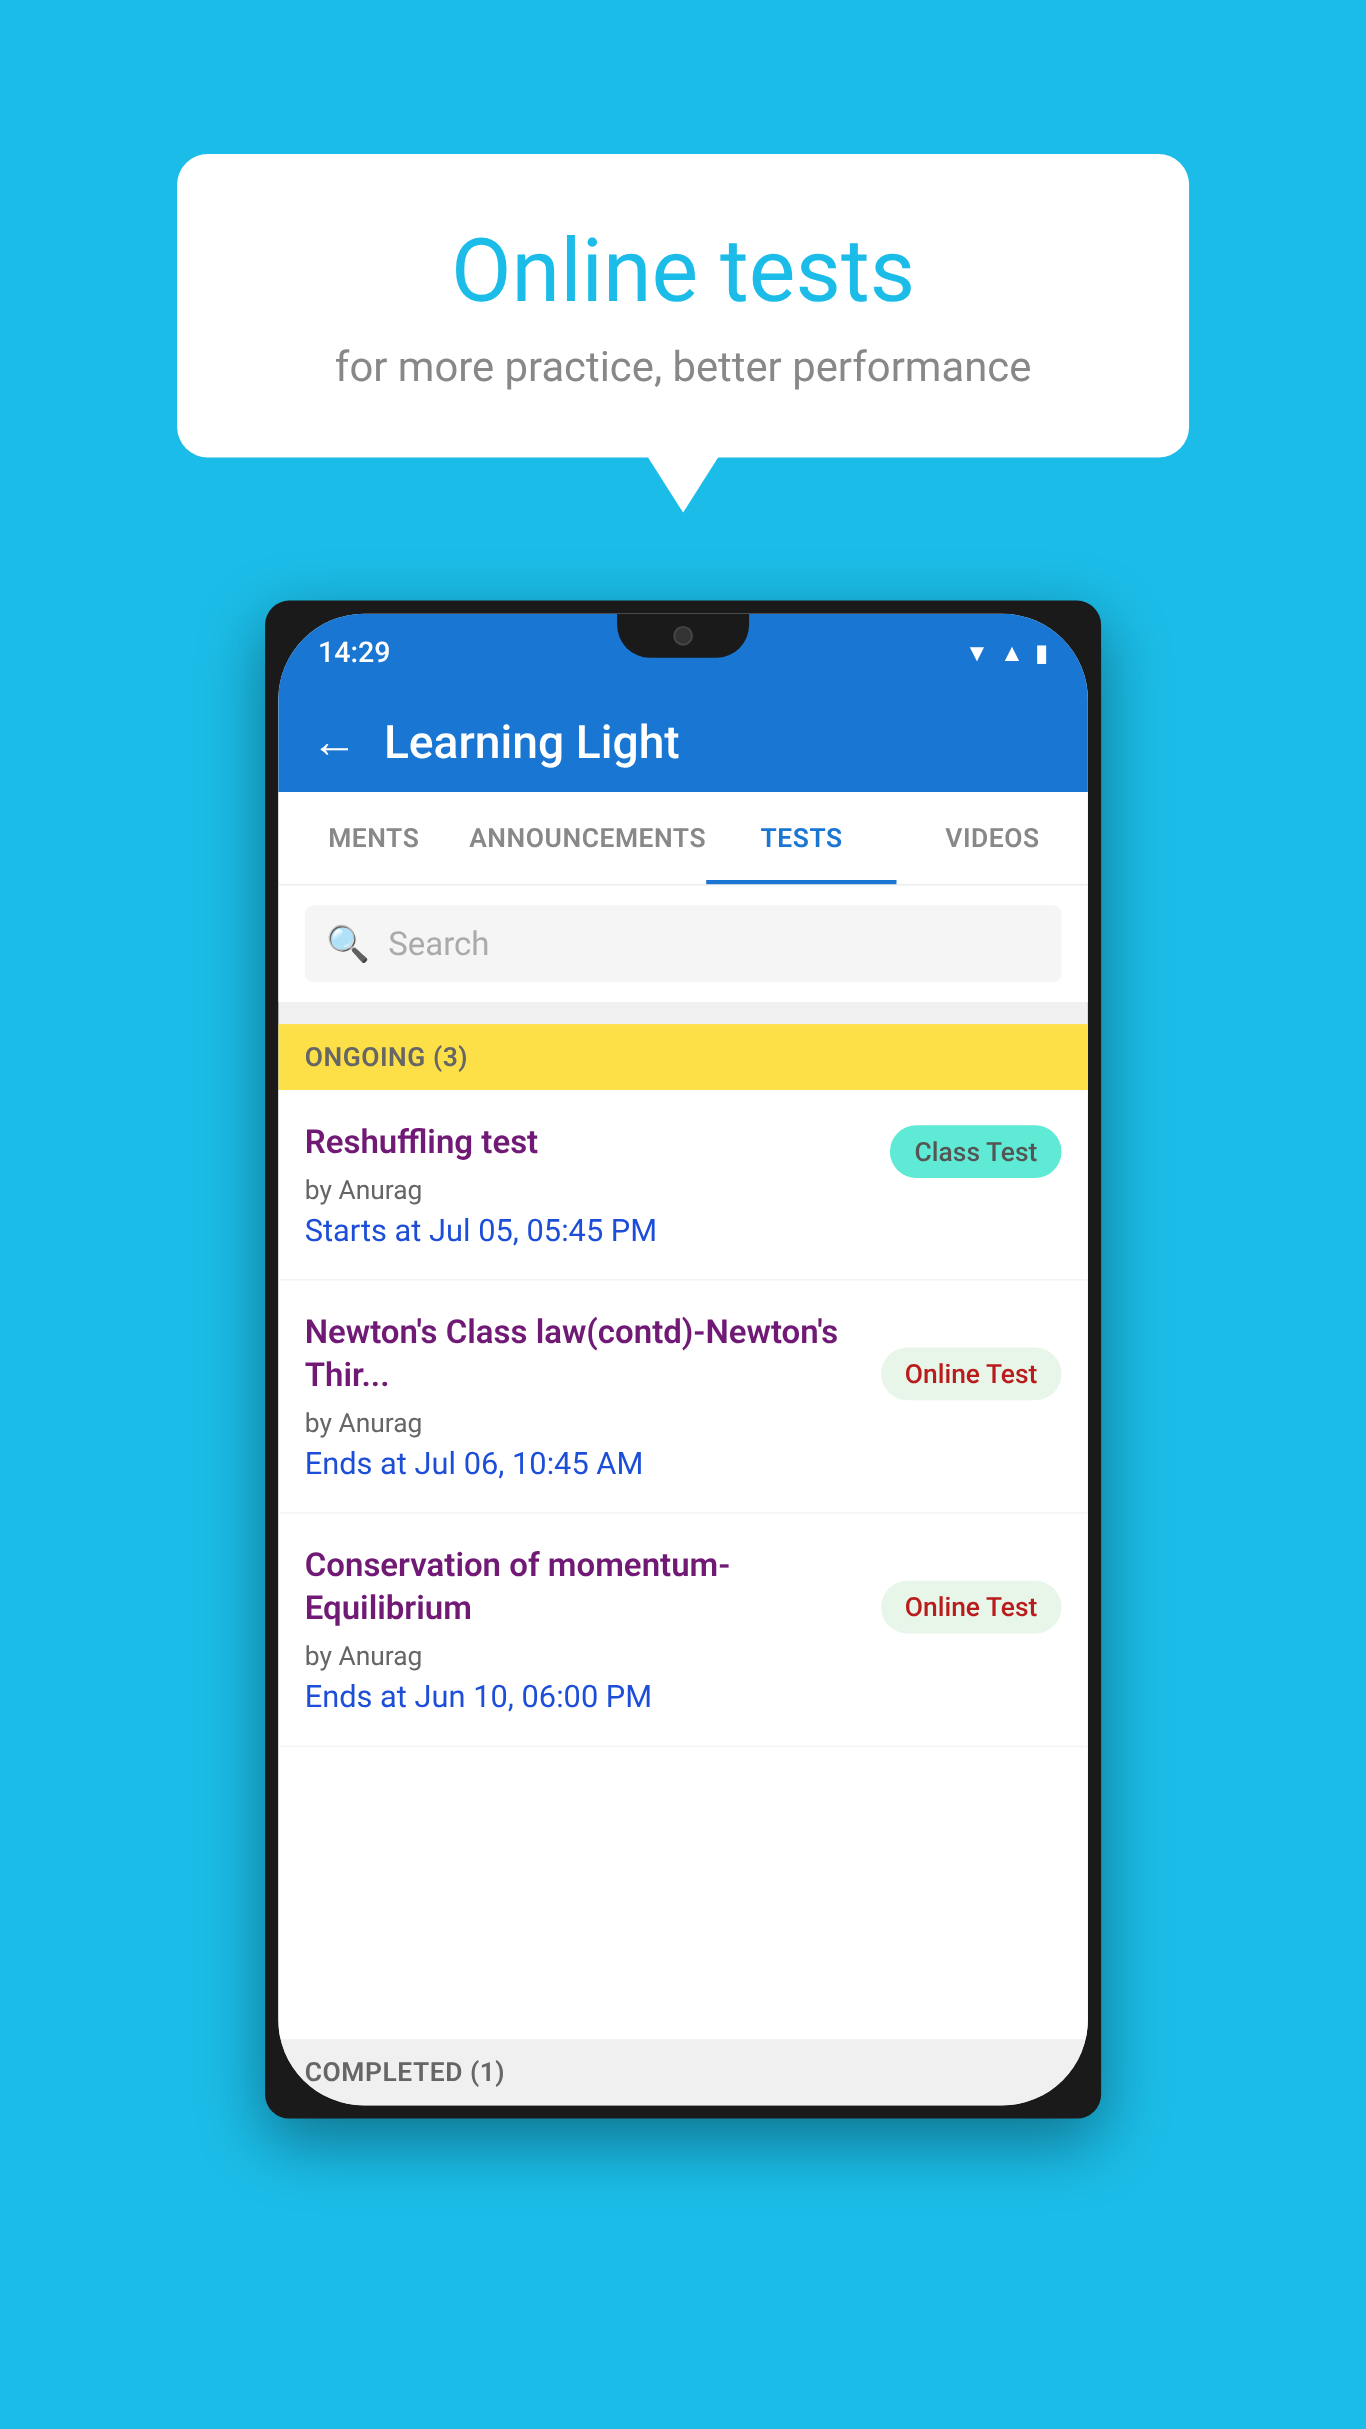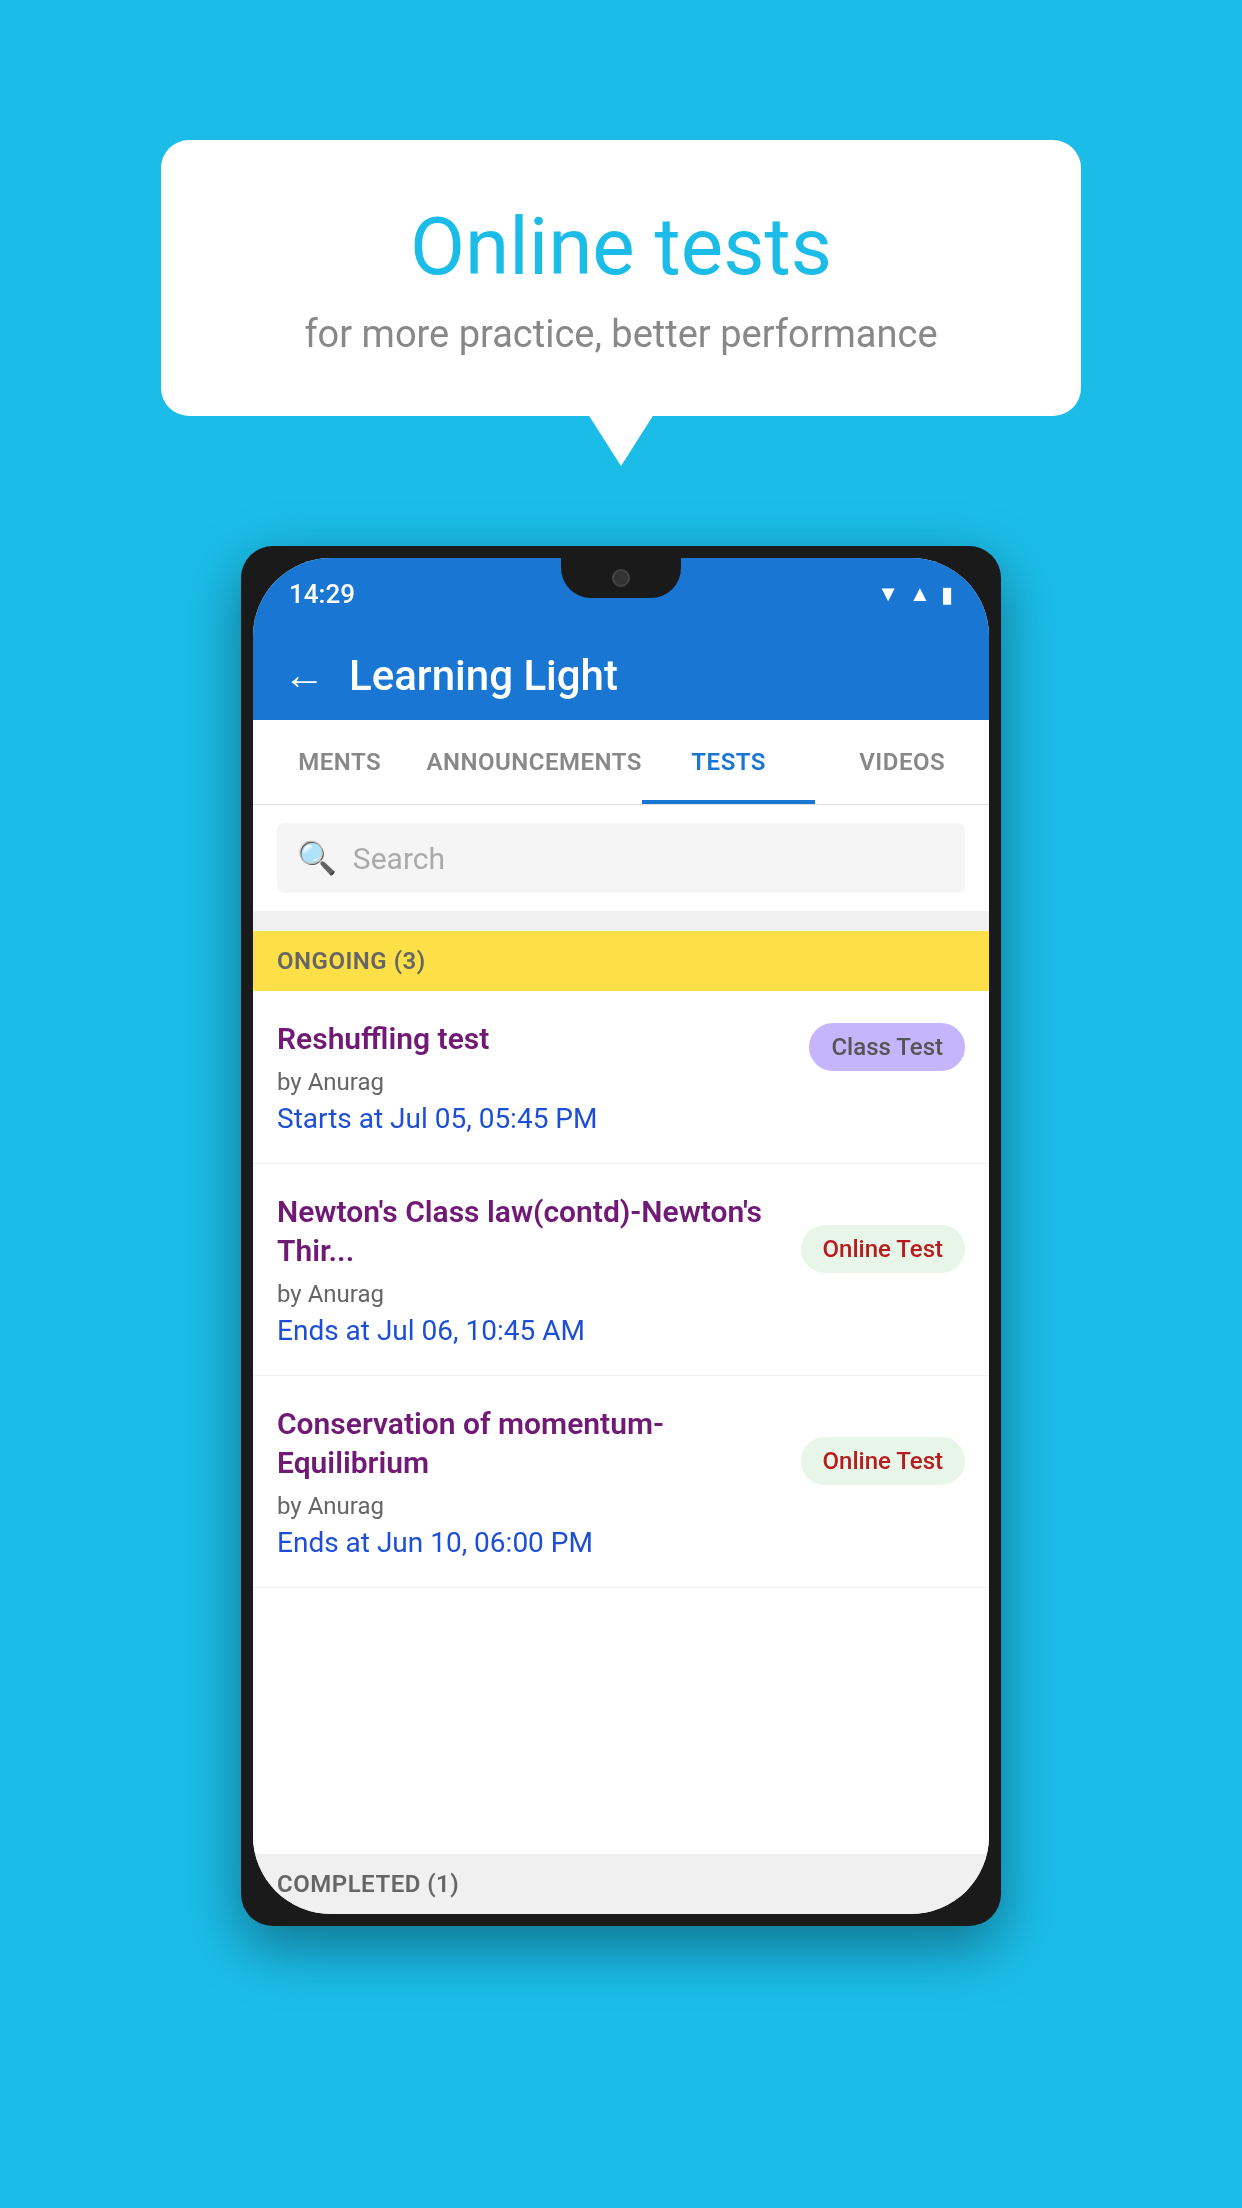--- a/index.html
+++ b/index.html
@@ -56,21 +56,21 @@
     
     .phone-wrapper {
       margin-top: 130px;
       position: relative;
     }
 
     .phone-frame {
       width: 760px;
       height: 1380px;
       background: #1a1a1a;
-      border-radius: 32px;
+      border-radius: 22px;
       position: relative;
       padding: 12px;
       box-shadow: 0 20px 60px rgba(0,0,0,0.4);
     }
 
     .phone-screen {
       width: 100%;
       height: 100%;
       background: #f0f0f0;
       border-radius: 78px;
@@ -269,21 +269,21 @@
       border-radius: 30px;
       padding: 10px 22px;
       font-size: 24px;
       font-weight: 500;
       white-space: nowrap;
       flex-shrink: 0;
       margin-top: 4px;
     }
 
     .badge-class {
-      background: #c4b5fd;
+      background: #5eead4;
       color: #555;
     }
 
     .badge-online {
       background: #e8f5e9;
       color: #b91c1c;
       margin-top: 33px;
     }
 
     

